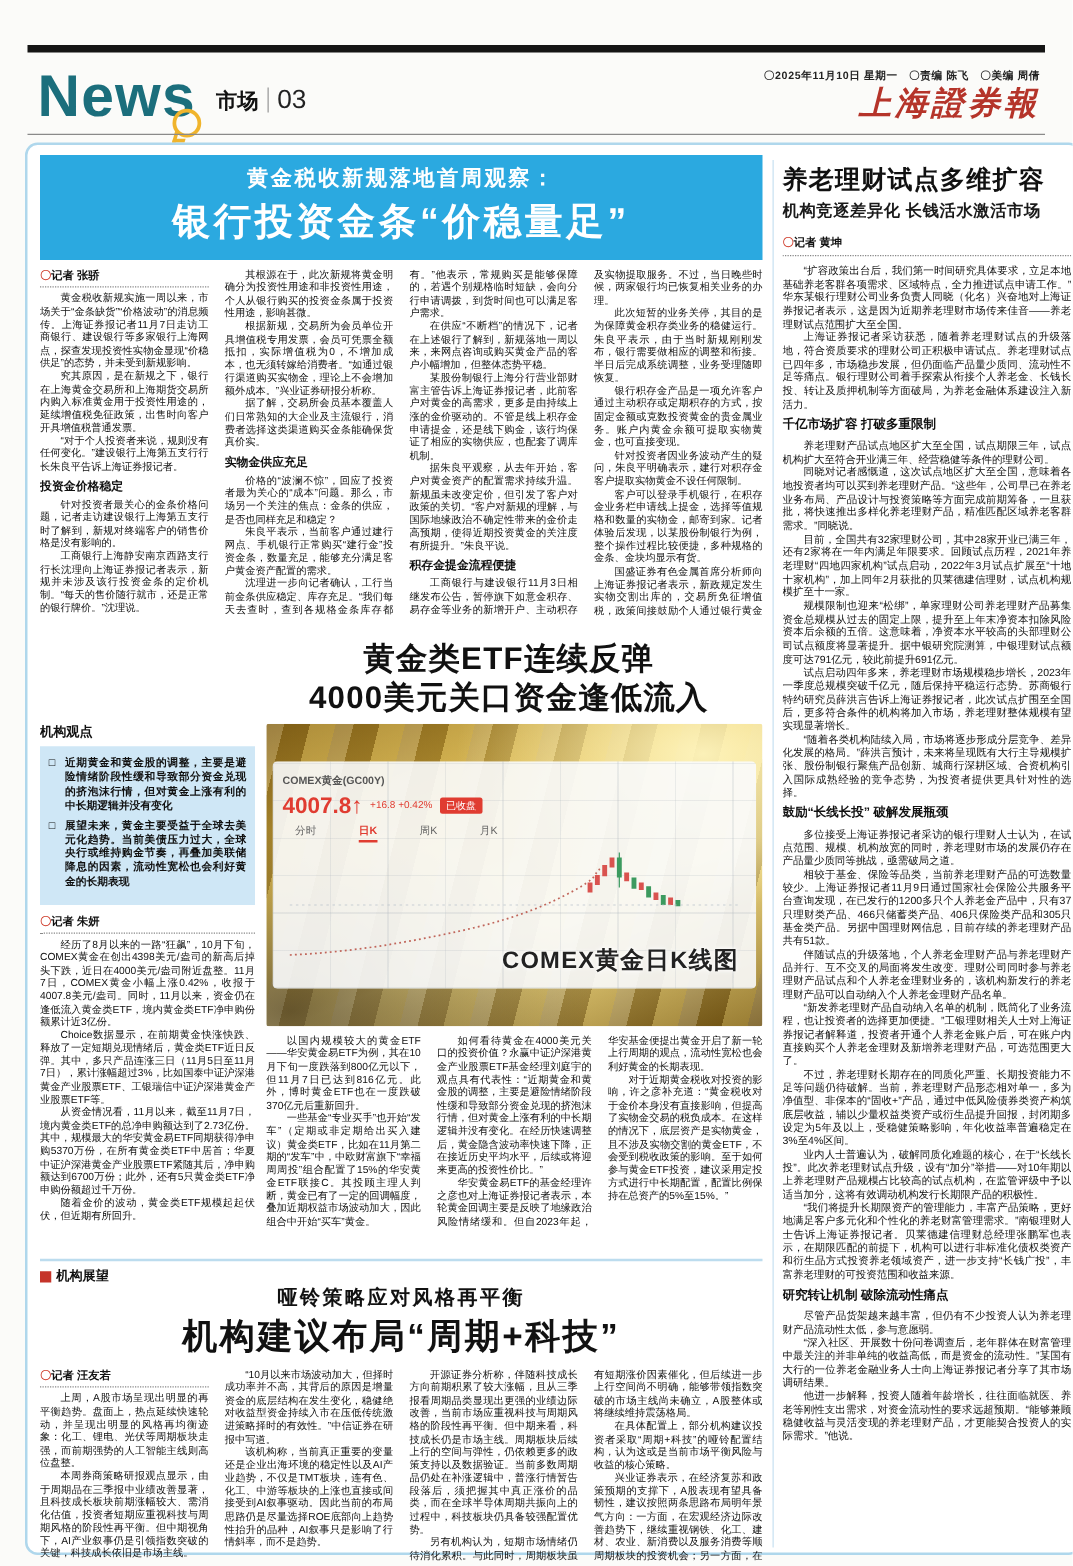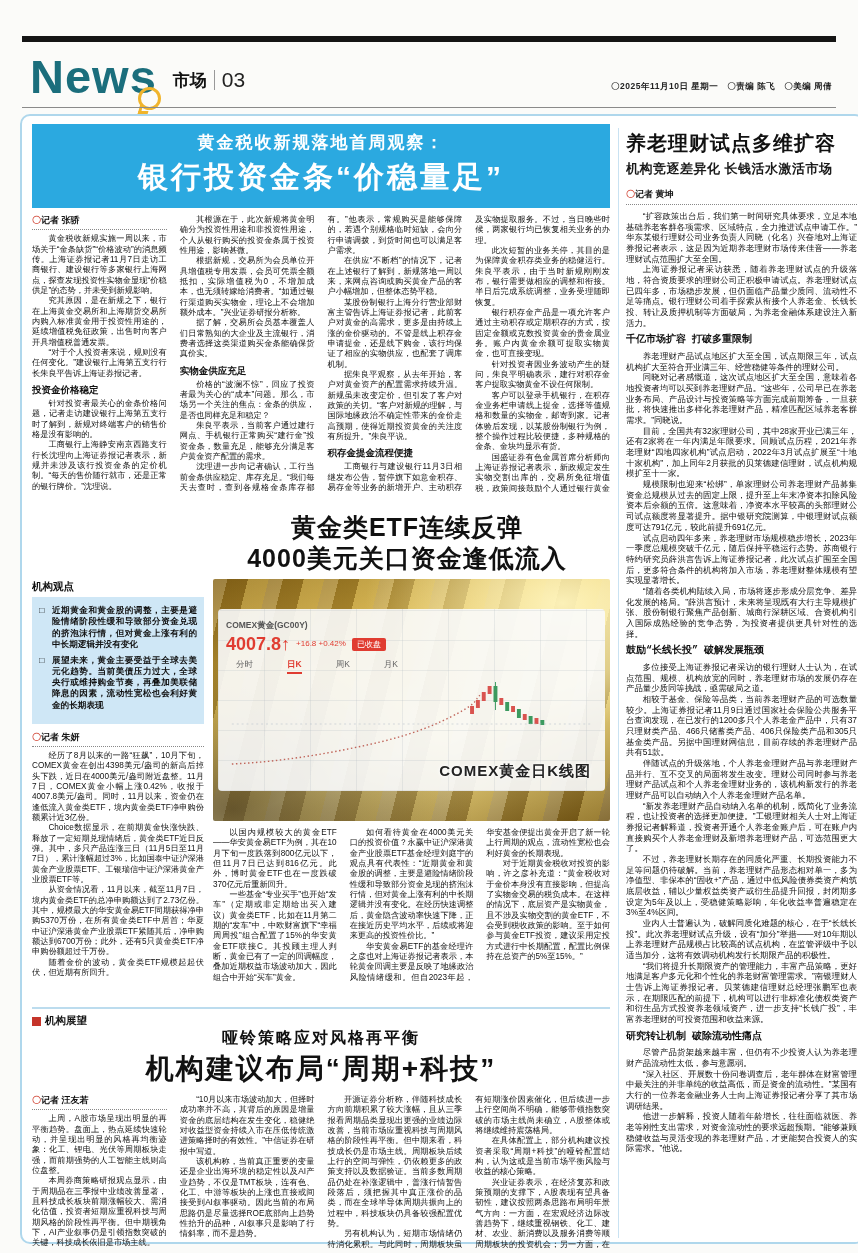--- a/index.html
+++ b/index.html
@@ -57,54 +57,55 @@
   .chart-panel{position:absolute;left:5px;right:5px;top:30px;height:182px;background:rgba(250,251,252,.9);border-radius:4px;padding:5px 8px 4px;box-sizing:border-box;
     background-image:repeating-linear-gradient(0deg,rgba(160,170,180,.18) 0 1px,transparent 1px 30px),repeating-linear-gradient(90deg,rgba(160,170,180,.18) 0 1px,transparent 1px 46px);}
   .cp-name{font-size:8.5px;color:#555;font-weight:bold;}
   .cp-price-row{display:flex;align-items:center;gap:6px;margin-top:2px;}
   .cp-price{font-size:18px;font-weight:bold;color:#e03c31;}
   .cp-chg{font-size:8px;color:#e03c31;line-height:1.1;}
   .cp-tag{font-size:8px;color:#fff;background:#e03c31;border-radius:2px;padding:1px 5px;}
   .cp-tabs{display:flex;gap:34px;font-size:8.5px;color:#666;margin:4px 0 2px;padding:0 10px;}
   .cp-tabs .active{color:#e03c31;font-weight:bold;border-bottom:2px solid #e03c31;padding-bottom:1px;}
   .cp-svg{width:100%;height:96px;display:block;}
-  .cp-caption{position:absolute;right:14px;bottom:10px;font-size:15px;font-weight:bold;color:#222;text-shadow:0 0 3px #fff,0 0 5px #fff;letter-spacing:1px;}
+  .cp-caption{position:absolute;right:14px;bottom:10px;font-size:19px;font-weight:bold;color:#222;text-shadow:0 0 3px #fff,0 0 5px #fff;letter-spacing:1px;}
   .etf-cols{margin-top:7px;height:164px;column-count:3;column-gap:13px;overflow:hidden;font-size:8.2px;line-height:1.26;text-align:justify;}
   
   .sec-rule{border-top:2px solid #bcdcee;margin:8px 0 5px;}
   .sec-label{font-weight:bold;font-size:10.5px;display:flex;align-items:center;margin-bottom:2px;}
   .redsq{display:inline-block;width:9px;height:9px;background:#c5342a;margin-right:4px;}
   .strat-kicker{text-align:center;font-size:16px;font-weight:bold;letter-spacing:2px;margin-top:-2px;}
   .strat-title{text-align:center;font-size:28px;font-weight:bold;letter-spacing:2px;margin:1px 0 7px;}
   .strat-cols{column-count:4;column-gap:13px;height:158px;overflow:hidden;font-size:8.2px;line-height:1.26;text-align:justify;}
   
   .pen-title{font-size:20px;font-weight:bold;letter-spacing:1px;margin:4px 0 3px;}
   .pen-sub{font-size:13px;font-weight:bold;color:#1a1a1a;margin-bottom:10px;letter-spacing:.5px;}
   .pen-body{flex:1;overflow:hidden;font-size:8.4px;line-height:1.27;text-align:justify;margin-top:2px;}
-  .pen-body h4{font-size:10px;margin:6px 0 4px;font-family:Liberation Mono, monospace;}
+  .pen-body h4{font-size:10px;margin:6px 0 4px;}
 </style>
 </head>
 <body>
 
 <div class="topbar"></div>
 
 <header class="hdr">
   <div class="hdr-left">
     <div class="logo-wrap">
       <span class="logo-text">News</span>
       <span class="bubble"></span>
     </div>
     <div class="section-block">
       <span class="section-name">市场</span>
       <span class="sec-div"></span>
       <span class="page-no">03</span>
     </div>
   </div>
   <div class="hdr-right">
     <div class="dateline">〇2025年11月10日 星期一　〇责编 陈飞　〇美编 周倩</div>
+    <div class="masthead">上海證券報</div>
   </div>
 </header>
 <div class="hdr-rule"></div>
 
 <div class="frame">
 
   <div class="zone-left">
 
     <section>
       <div class="lead-head">

